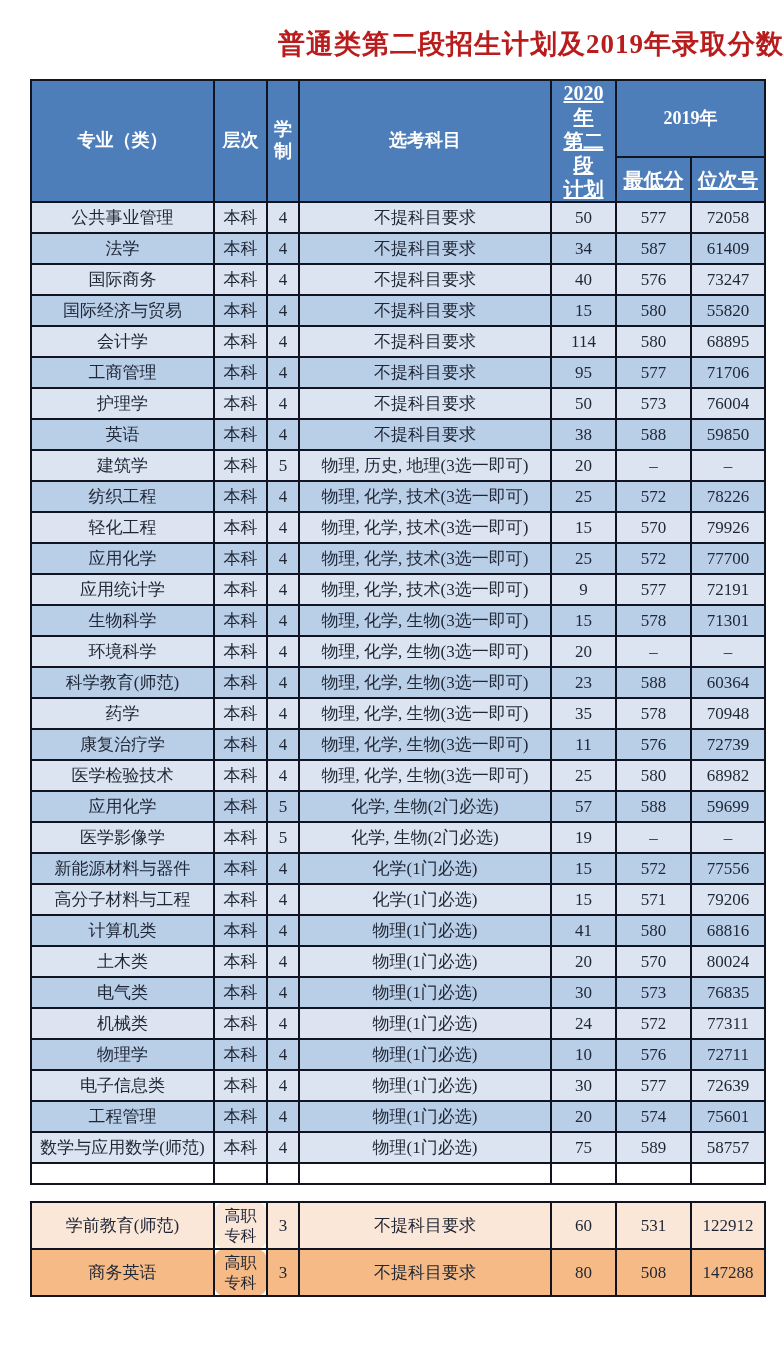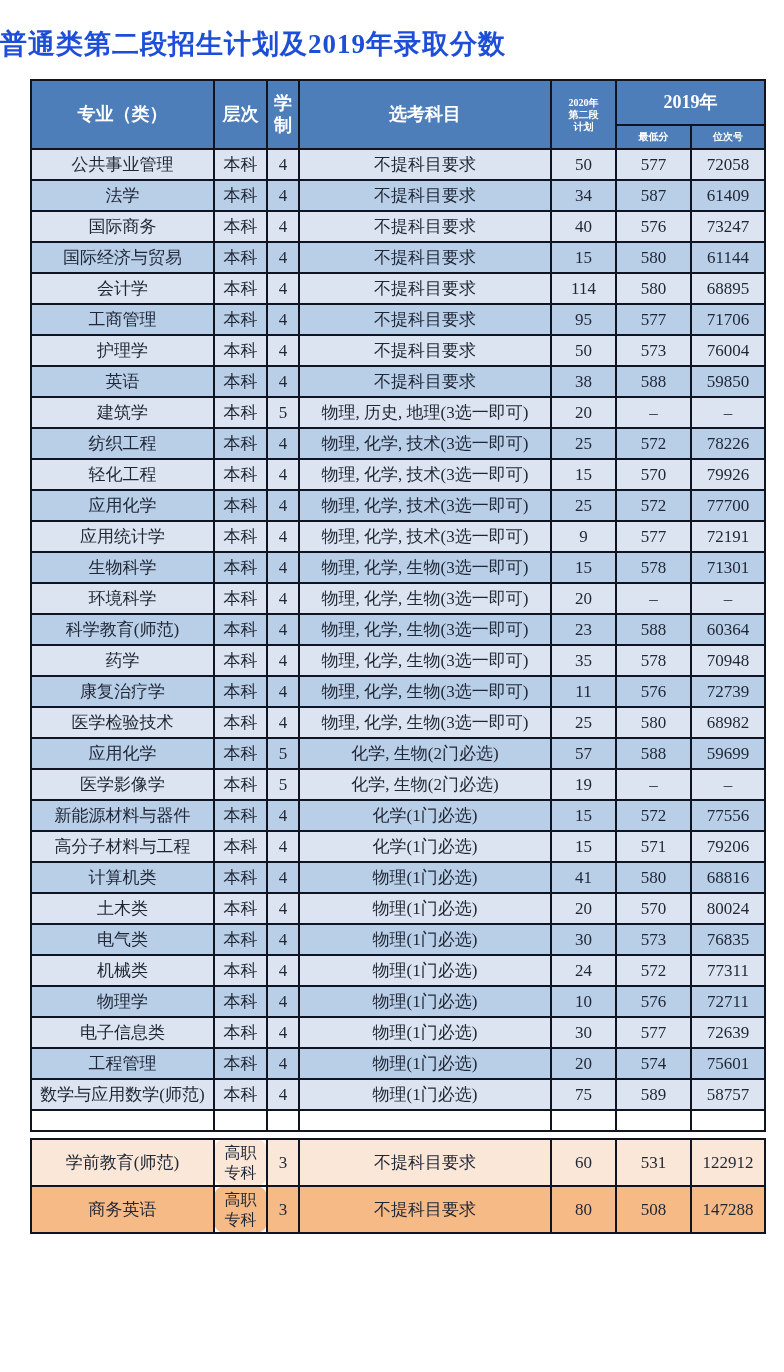--- a/index.html
+++ b/index.html
@@ -3,50 +3,50 @@
 <meta charset="utf-8">
 <style>
   html,body{margin:0;padding:0;}
   body{
     width:784px;height:1372px;background:#ffffff;
     font-family:"Liberation Serif","DejaVu Serif",serif;
     color:#1f2635;
   }
   .page{width:784px;height:1372px;overflow:hidden;}
   .title{
-    text-align:left;font-size:27px;font-weight:bold;color:#1d4ed8;
+    text-align:right;font-size:27px;font-weight:bold;color:#b91c1c;
     margin:26px 0 17px 0;letter-spacing:1px;
   }
   table{
     border-collapse:collapse;table-layout:fixed;
     width:734px;margin-left:30px;
   }
   th,td{
     border:2px solid #0f1420;
     text-align:center;vertical-align:middle;
     padding:0 2px;overflow:hidden;
   }
   th{
     background:#4e7eba;color:#ffffff;font-weight:bold;font-size:18px;
     line-height:1.2;
   }
   thead tr.h-top{height:45px;}
   thead tr.h-sub{height:24px;}
-  th.small{font-size:10px;}
+  th.small{font-size:20px;text-decoration:underline;}
   .pre{white-space:pre-line;}
   tbody tr{height:31px;}
   td{font-size:17px;}
   td.num{font-size:17px;}
   tr.blue-odd td{background:#dbe4f0;}
   tr.blue-even td{background:#b9cee7;}
   tr.or-odd td{background:#fbe7d8;}
   tr.or-even td{background:#f5ba85;}
   tr.spacer{height:21px;}
   tr.spacer td{background:#ffffff;}
-  table.voc{margin-top:6px;}
+  table.voc{margin-top:16px;}
   table.voc tbody tr{height:47px;}
   table.voc td.lvl{font-size:16px;line-height:1.25;border-radius:11px;}
   .note{
     font-size:18px;font-weight:bold;color:#111;
     margin:11px 0 0 16px;letter-spacing:0.5px;
   }
 </style>
 </head>
 <body>
 
@@ -109,21 +109,21 @@
           <td class="num">576</td>
           <td class="num">73247</td>
         </tr>
         <tr class="blue-even">
           <td>国际经济与贸易</td>
           <td>本科</td>
           <td class="num">4</td>
           <td>不提科目要求</td>
           <td class="num">15</td>
           <td class="num">580</td>
-          <td class="num">61144</td>
+          <td class="num">55820</td>
         </tr>
         <tr class="blue-odd">
           <td>会计学</td>
           <td>本科</td>
           <td class="num">4</td>
           <td>不提科目要求</td>
           <td class="num">114</td>
           <td class="num">580</td>
           <td class="num">68895</td>
         </tr>

